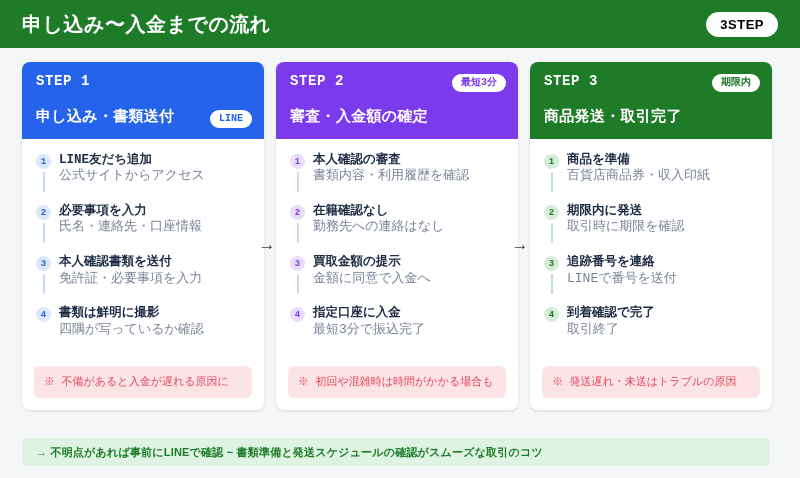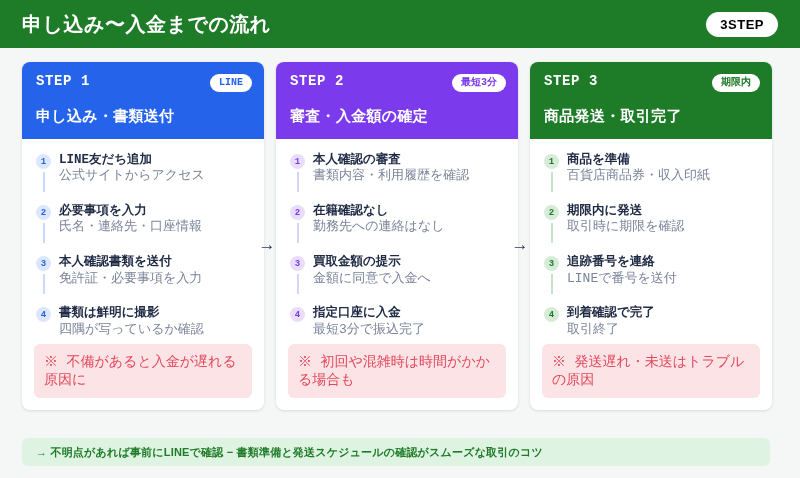--- a/index.html
+++ b/index.html
@@ -54,21 +54,21 @@
   }
   .step-title {
     color:#ffffff; font-size:15px; font-weight:bold; letter-spacing:.3px;
     margin-top:17px; line-height:1.3;
   }
   .head-badge {
     position:absolute; right:12px; top:12px;
     background:#ffffff; font-size:10px; font-weight:bold;
     border-radius:9px; padding:3px 9px; line-height:1.2;
   }
-  .head-badge.s1 { color:#2563EB; }
+  .head-badge.s1 { color:#2563EB;margin-top:36px; }
   .head-badge.s2 { color:#7C3AED;margin-left:43px; }
   .head-badge.s3 { color:#1E7B28; }
 
   .card-body { flex:1; padding:13px 14px 0 14px; }
 
   .item { display:flex; gap:8px; position:relative; padding-bottom:18px; }
   .item:last-child { padding-bottom:0; }
   .num {
     flex:0 0 auto; width:15px; height:15px; border-radius:50%;
     font-size:9px; font-weight:bold;
@@ -85,21 +85,21 @@
   .connector.s2 { background:#DDD0F7; }
   .connector.s3 { background:#C7E3CA; }
   .item:last-child .connector { display:none; }
   .itxt { display:flex; flex-direction:column; gap:0; }
   .ititle { font-size:12.5px; font-weight:bold; color:#1F2A44; line-height:1.3; }
   .isub { font-size:13px; color:#7A8499; line-height:1.3; }
 
   .note {
     margin:0 12px 12px 12px;
     background:#FCE4E6; color:#E0485C;
-    font-size:14px; border-radius:6px;
+    font-size:11px; border-radius:6px;
     padding:9px 10px; line-height:1.3;
   }
 
   
   .arrow {
     position:absolute; top:237px; width:22px; height:14px;
     display:flex; align-items:center; justify-content:center;
     color:#2F3A52; font-size:17px; font-weight:bold; line-height:1;
   }
   .arrow.a1 { left:256px; }

